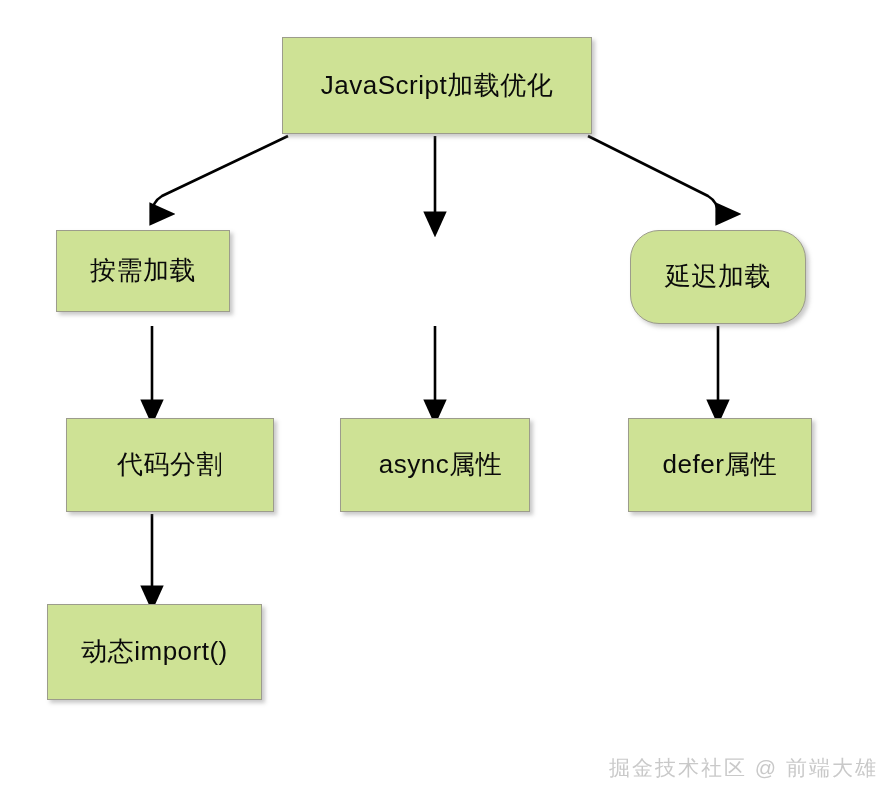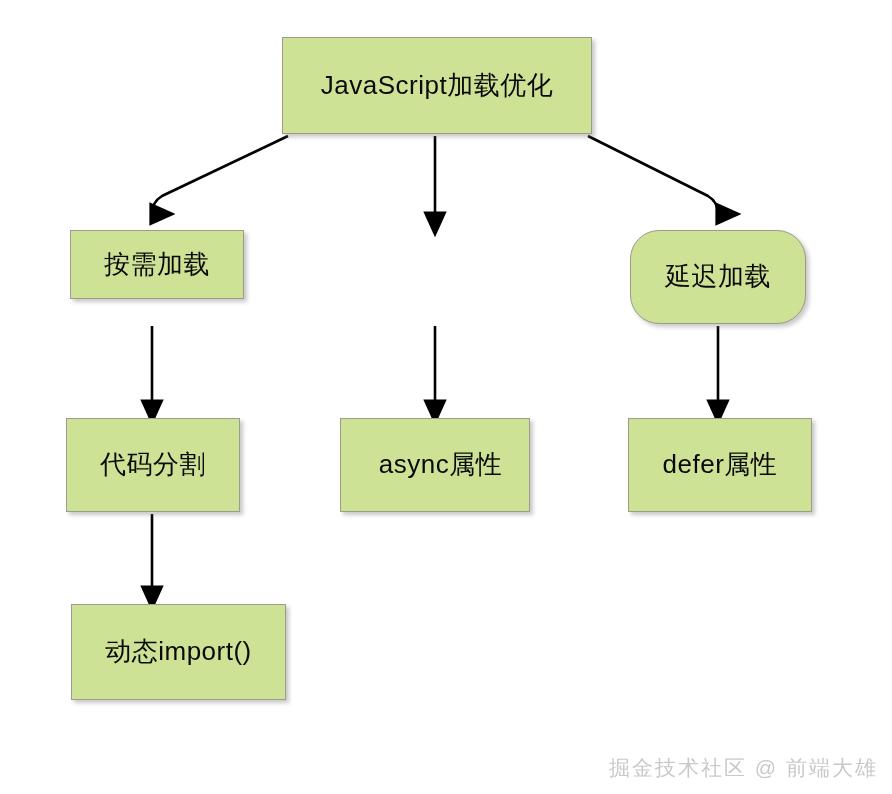--- a/index.html
+++ b/index.html
@@ -41,27 +41,27 @@
     color: #0a0a0a;
     font-size: 26px;
     line-height: 1.2;
     letter-spacing: 0.5px;
     white-space: nowrap;
   }
   .node-label {
     display: block;
   }
   #node-root      { left: 282px; top: 37px;  width: 310px; height: 97px; }
-  #node-ondemand  { left: 70px;  top: 230px; width: 174px; height: 69px; }
+  #node-ondemand  { left: 56px;  top: 230px; width: 174px; height: 82px; }
   #node-async     { left: 346px; top: 230px; width: 176px; height: 94px; }
   #node-defer     { left: 630px; top: 230px; width: 176px; height: 94px; border-radius: 29px; }
-  #node-codesplit { left: 66px;  top: 418px; width: 174px; height: 94px; }
+  #node-codesplit { left: 66px;  top: 418px; width: 208px; height: 94px; }
   #node-asyncattr { left: 340px; top: 418px; width: 190px; height: 94px; padding-left: 11px; }
   #node-deferattr { left: 628px; top: 418px; width: 184px; height: 94px; }
-  #node-dynimport { left: 47px;  top: 604px; width: 215px; height: 96px; margin-left: 24px; }
+  #node-dynimport { left: 47px;  top: 604px; width: 215px; height: 96px; }
 
   #watermark {
     position: absolute;
     right: 14px;
     bottom: 12px;
     font-size: 21px;
     color: #c9c9c9;
     letter-spacing: 2px;
     white-space: nowrap;
     user-select: none;

